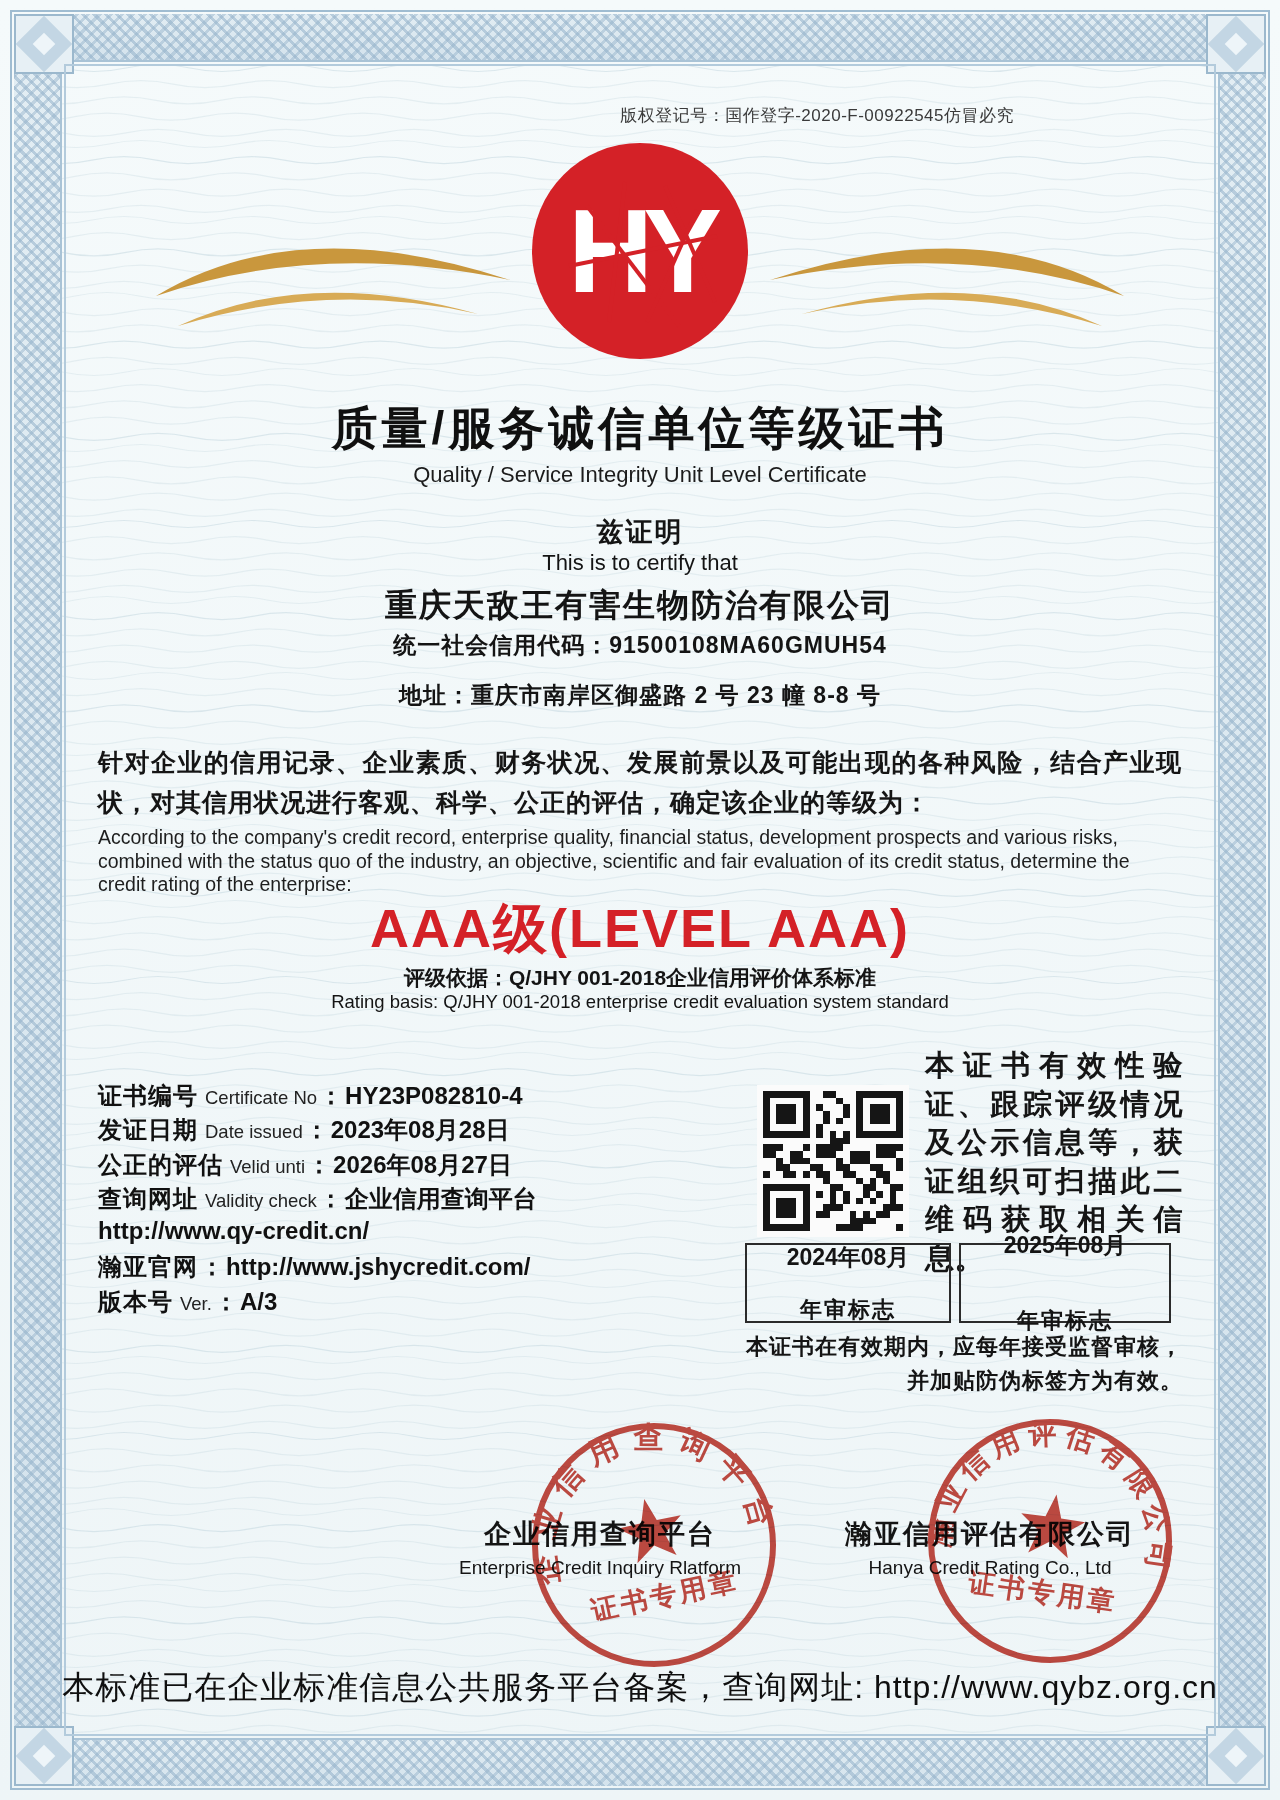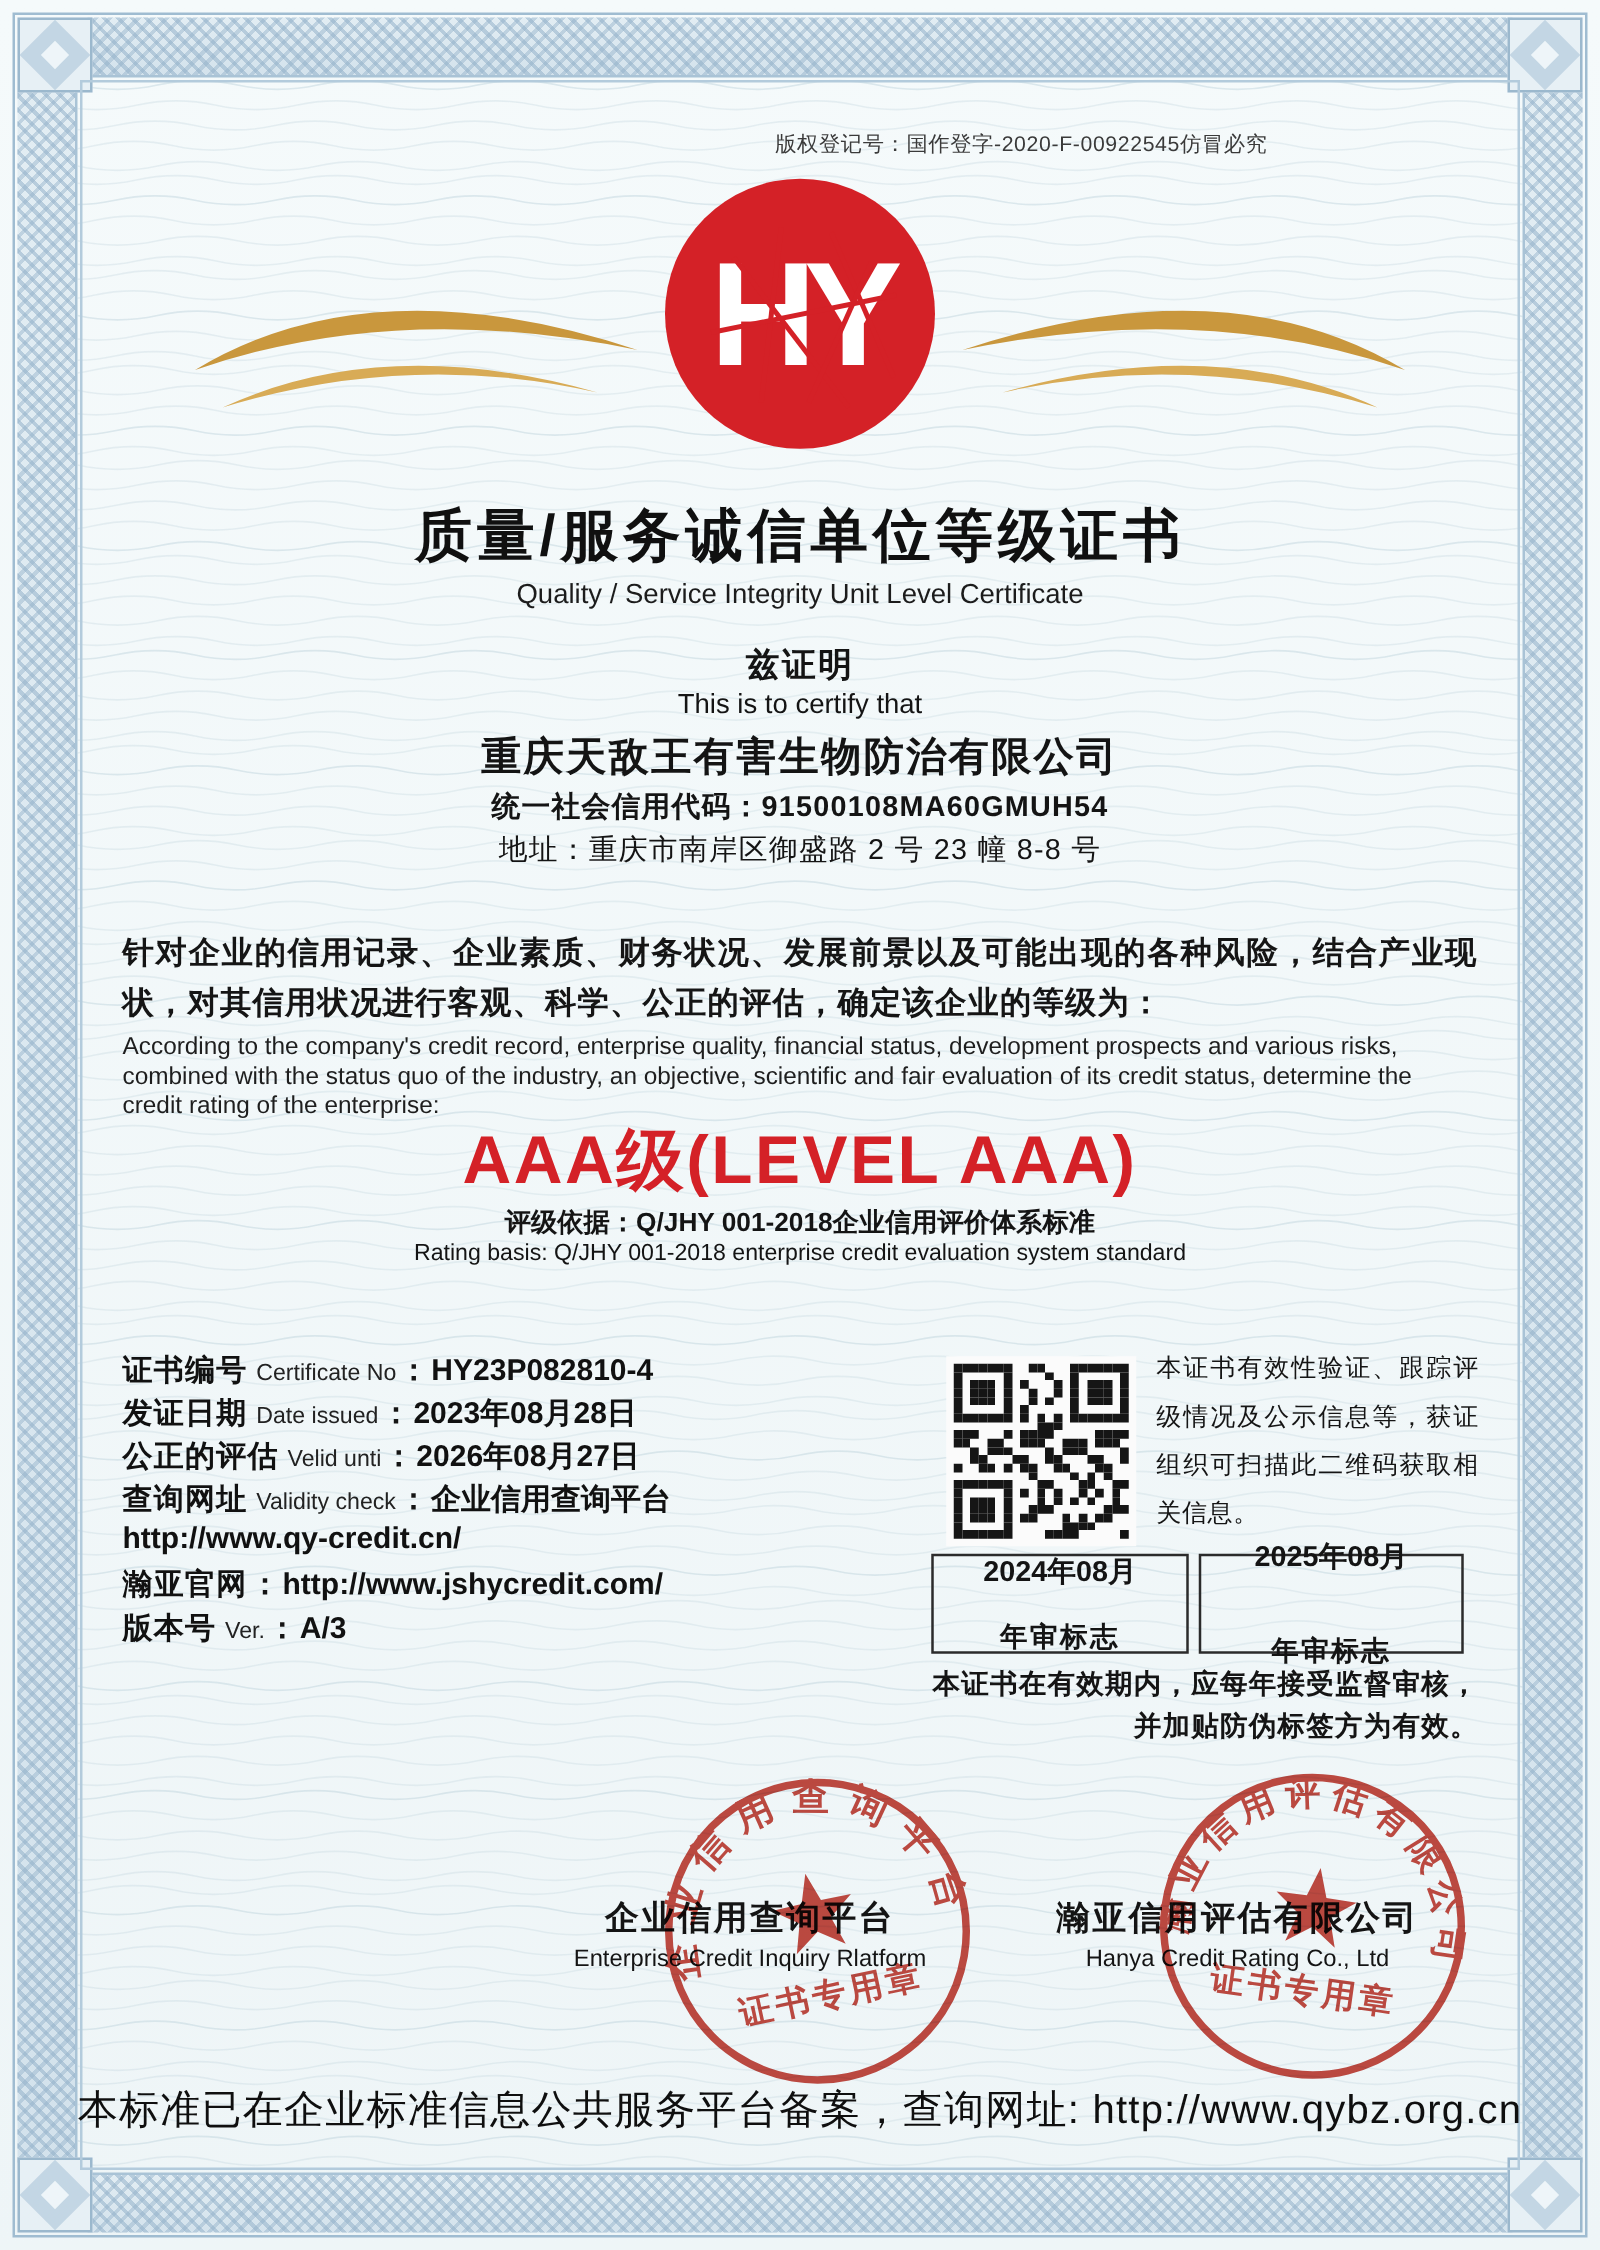--- a/index.html
+++ b/index.html
@@ -33,21 +33,21 @@
   .flourish-left{left:148px;}
   .flourish-right{right:148px;transform:scaleX(-1);}
 
   .center{position:absolute;left:0;right:0;text-align:center;z-index:4;}
   .title-zh{top:398px;font-size:46px;font-weight:700;letter-spacing:4px;color:#101010;}
   .title-en{top:462px;font-size:22px;font-weight:500;color:#1c1c1c;}
   .certify-zh{top:514px;font-size:27px;font-weight:600;letter-spacing:2px;}
   .certify-en{top:550px;font-size:22px;font-weight:500;}
   .company{top:584px;font-size:32px;font-weight:800;letter-spacing:2px;}
   .credit-line{top:630px;font-size:23px;font-weight:600;letter-spacing:1px;}
-  .address-line{top:664px;font-size:23px;font-weight:400;letter-spacing:1px;}
+  .address-line{top:680px;font-size:23px;font-weight:700;letter-spacing:1px;}
 
   
   .statement{position:absolute;top:742px;left:98px;width:1084px;z-index:4;}
   .st-zh{margin:0;font-size:25px;font-weight:600;line-height:40px;letter-spacing:1px;color:#151515;text-align:justify;}
   .st-en{margin:4px 0 0 0;font-size:19.5px;font-weight:500;line-height:23.5px;color:#1e1e1e;}
 
   .rating{top:896px;font-size:54px;line-height:64px;font-weight:800;color:#d42127;letter-spacing:2px;}
   .basis-zh{top:964px;font-size:21px;font-weight:600;}
   .basis-en{top:991px;font-size:18.5px;font-weight:500;}
 
@@ -57,21 +57,21 @@
   .lz{font-size:24px;font-weight:600;color:#111;letter-spacing:1px;}
   .le{font-size:18.5px;font-weight:500;color:#222;margin-left:7px;}
   .lc{font-size:24px;font-weight:600;margin:0 2px;}
   .lv{font-size:24px;font-weight:600;color:#111;}
 
   
   .qr{position:absolute;left:757px;top:1085px;width:152px;height:152px;z-index:4;display:grid;
       grid-template-columns:repeat(21,1fr);grid-auto-rows:1fr;background:#fbfbfb;padding:6px;box-sizing:border-box;}
   .qr i{display:block;}
   .qr i.f{background:#151515;}
-  .qr-note{position:absolute;left:925px;top:1076px;width:258px;font-size:20px;font-weight:400;line-height:38.5px;
+  .qr-note{position:absolute;left:925px;top:1046px;width:258px;font-size:29px;font-weight:700;line-height:38.5px;
            letter-spacing:.5px;color:#151515;text-align:justify;z-index:4;}
   .mark-box{position:absolute;top:1243px;height:80px;border:2.5px solid #2b2b2b;box-sizing:border-box;z-index:4;
             display:flex;flex-direction:column;align-items:center;justify-content:center;gap:5px;}
   .mark-box-1{left:745px;width:206px;gap:22px;}
   .mark-box-2{left:959px;width:212px;gap:45px;}
   .mk1{font-size:23px;font-weight:600;}
   .mk2{font-size:22px;font-weight:600;letter-spacing:2px;}
   .validity-note{position:absolute;right:97px;top:1330px;width:460px;text-align:right;font-size:22px;font-weight:600;
                  line-height:34px;letter-spacing:1px;z-index:4;}
 

